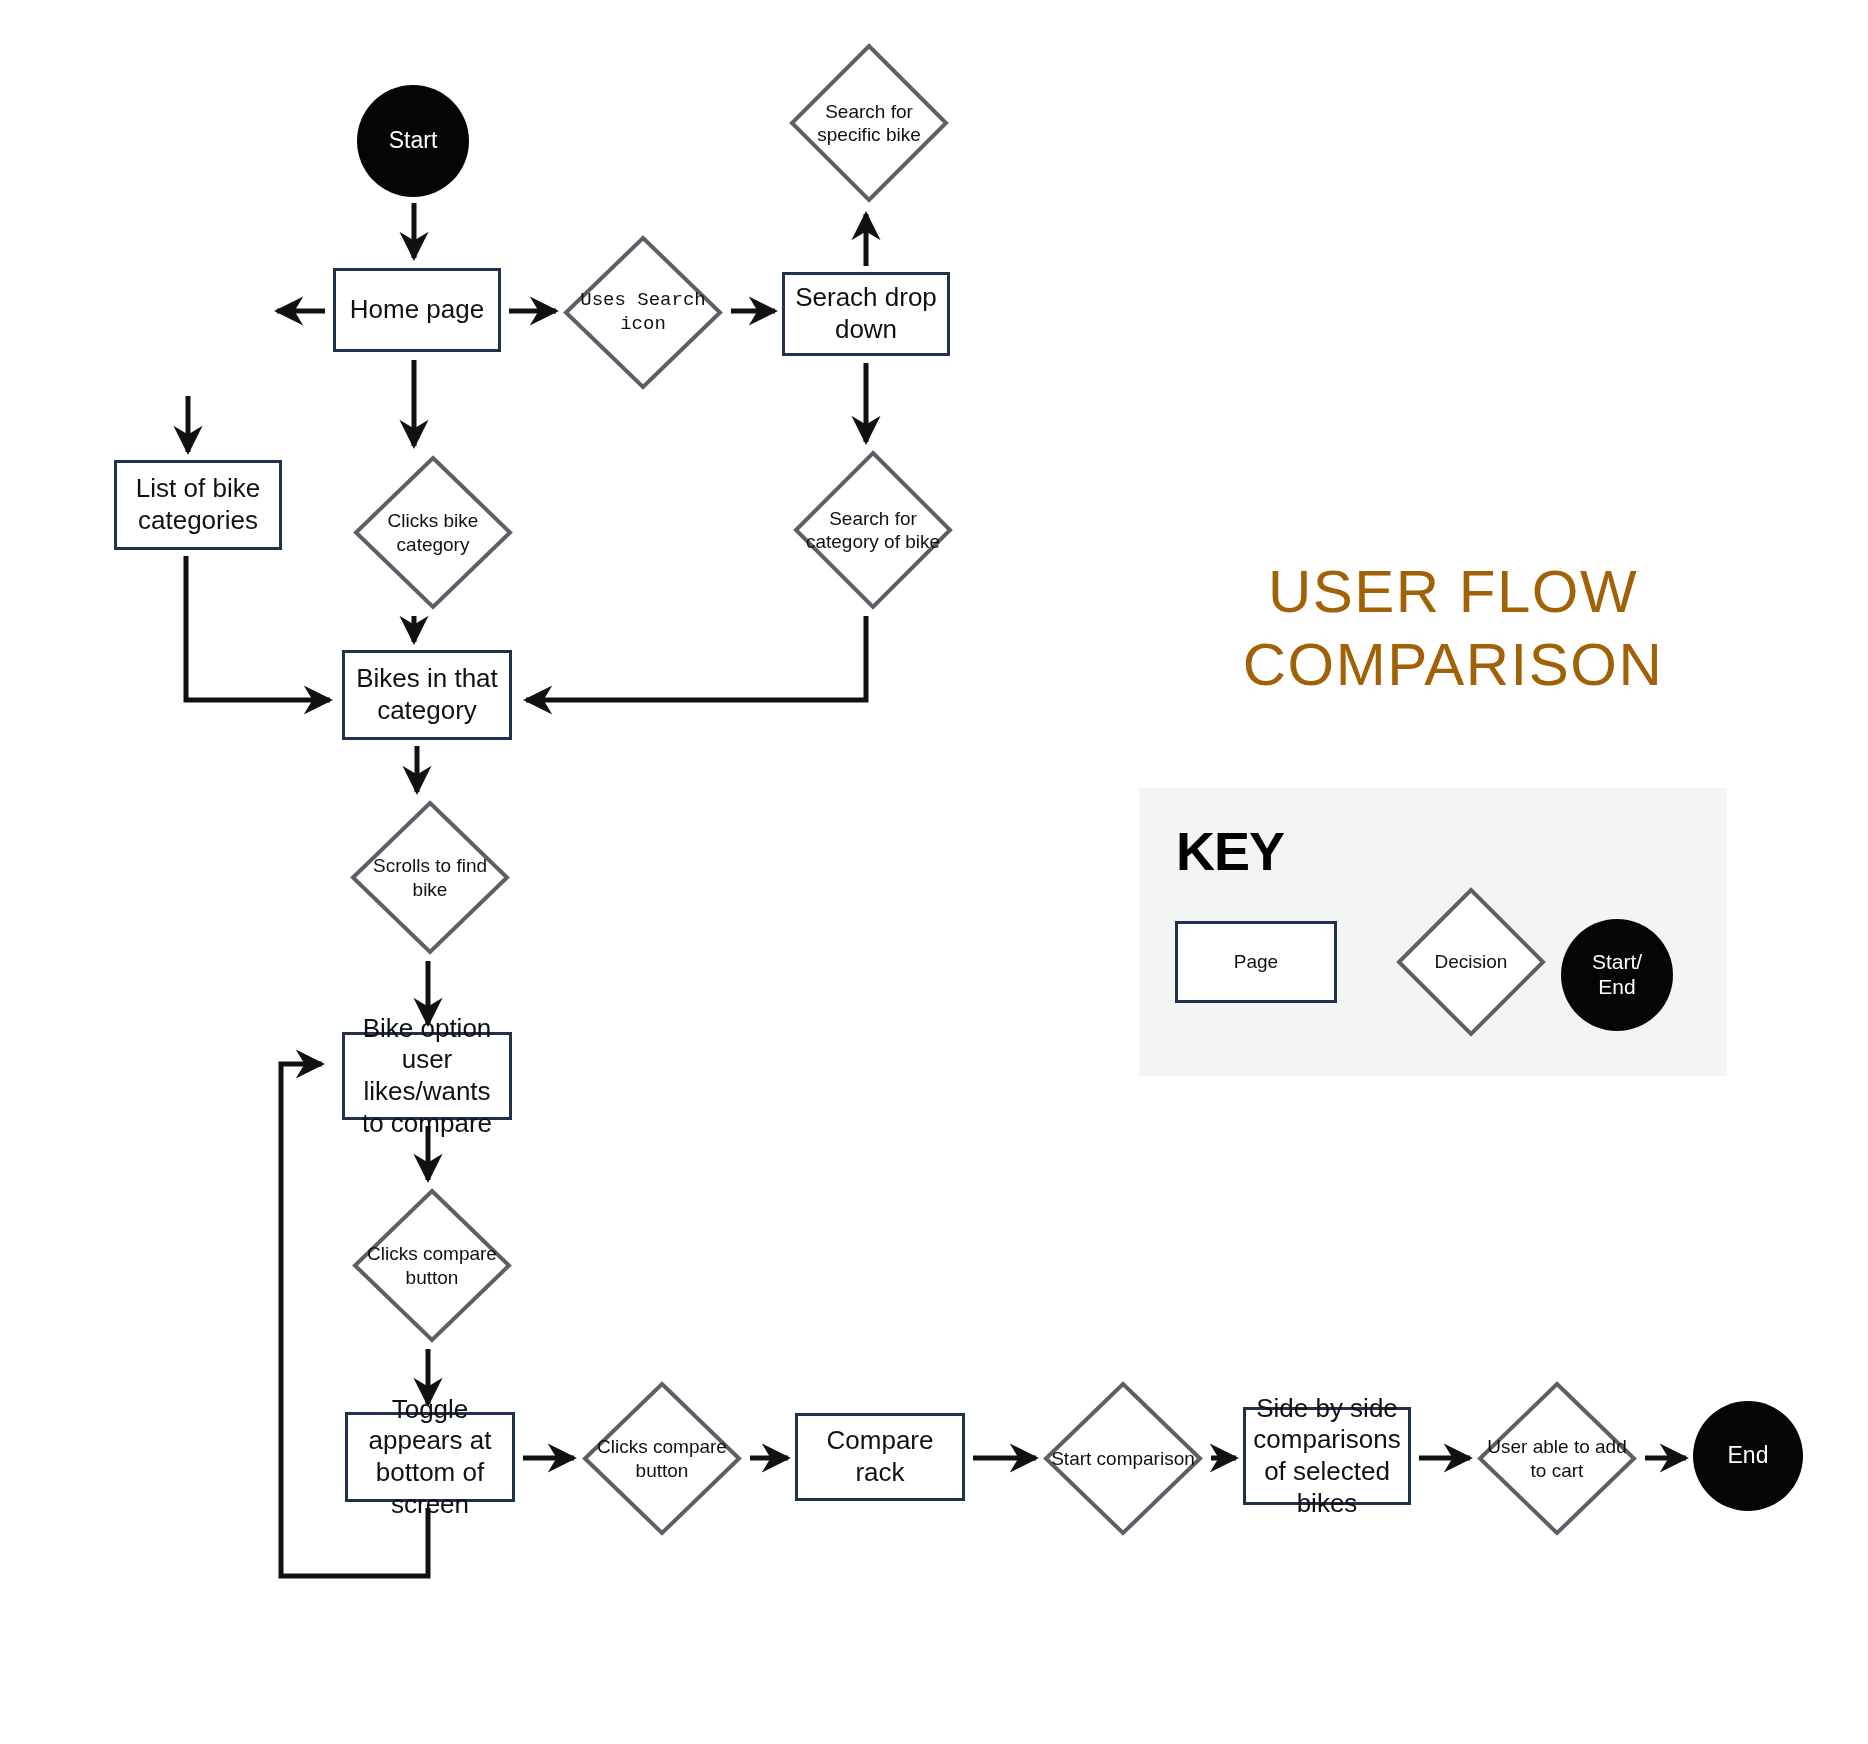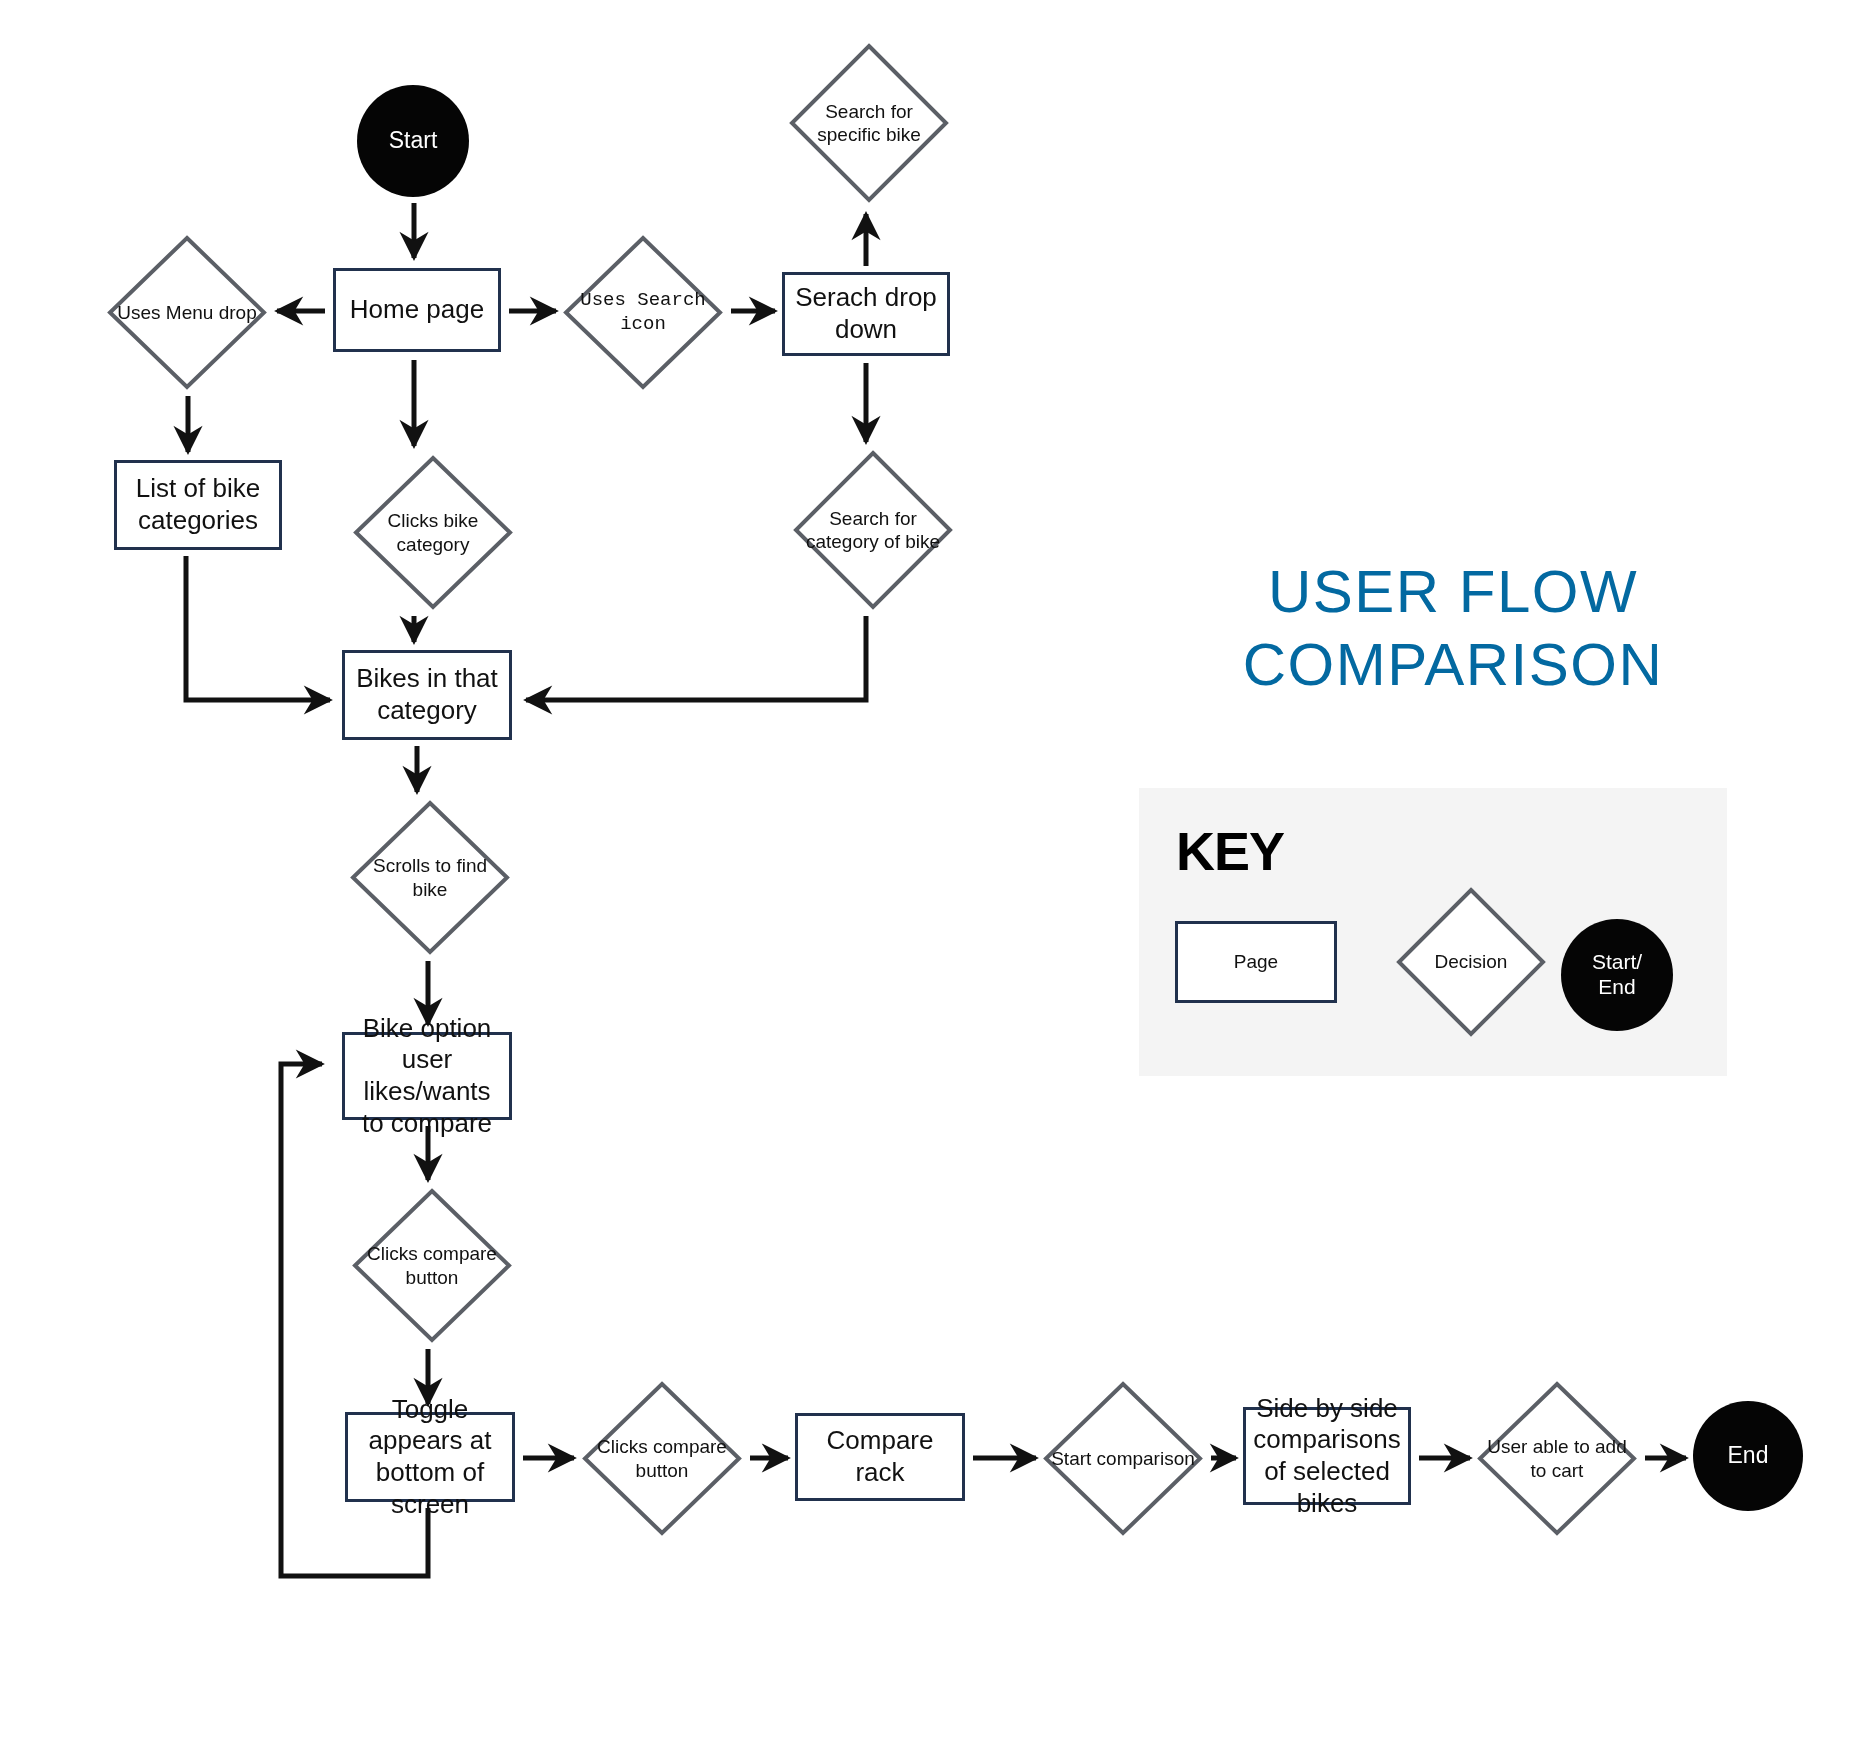--- a/index.html
+++ b/index.html
@@ -80,21 +80,21 @@
   .terminator .label {
     font-size: 23px;
     color: #ffffff;
     line-height: 1.18;
   }
 
   
   #title {
     position: absolute;
     text-align: center;
-    color: #0369a1;
+    color: #a16207;
     font-family: "Liberation Sans", sans-serif;
     font-weight: 500;
     font-size: 60px;
     letter-spacing: 1.5px;
     line-height: 1.22;
   }
 
   
   #key-panel {
     position: absolute;
@@ -173,26 +173,20 @@
   </svg>
 
   <div class="node terminator" style="left:357px;top:85px;width:112px;height:112px;">
     <span class="label">Start</span>
   </div>
 
   <div class="node page-box" style="left:333px;top:268px;width:168px;height:84px;">
     <span class="label">Home page</span>
   </div>
 
-  <div class="node decision" style="left:107px;top:235px;width:160px;height:155px;">
-    <svg class="dia-svg" viewBox="0 0 160 155" preserveAspectRatio="none">
-      <polygon points="80,3 157,77.5 80,152 3,77.5" fill="#ffffff" stroke="#5b5f66" stroke-width="4"></polygon>
-    </svg>
-    <span class="label">Uses Menu drop</span>
-  </div>
 
   <div class="node decision" style="left:563px;top:235px;width:160px;height:155px;font-family:Liberation Mono, monospace;">
     <svg class="dia-svg" viewBox="0 0 160 155" preserveAspectRatio="none">
       <polygon points="80,3 157,77.5 80,152 3,77.5" fill="#ffffff" stroke="#5b5f66" stroke-width="4"></polygon>
     </svg>
     <span class="label">Uses Search icon</span>
   </div>
 
   <div class="node decision" style="left:789px;top:43px;width:160px;height:160px;">
     <svg class="dia-svg" viewBox="0 0 160 160" preserveAspectRatio="none">

